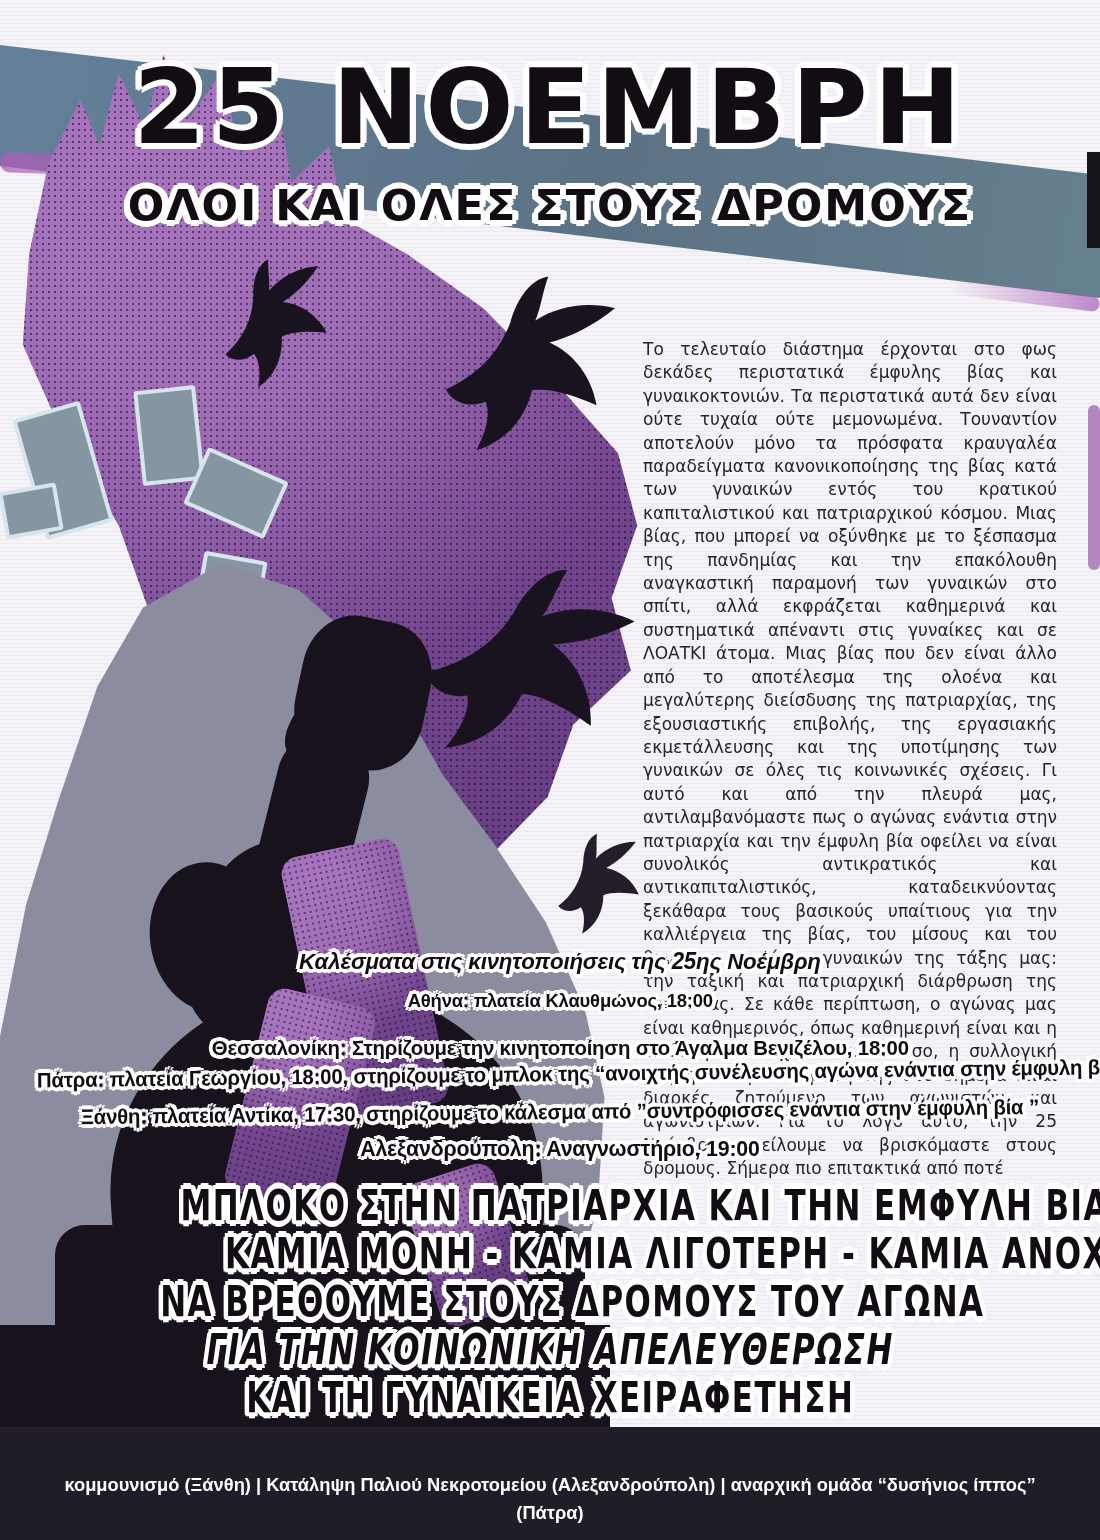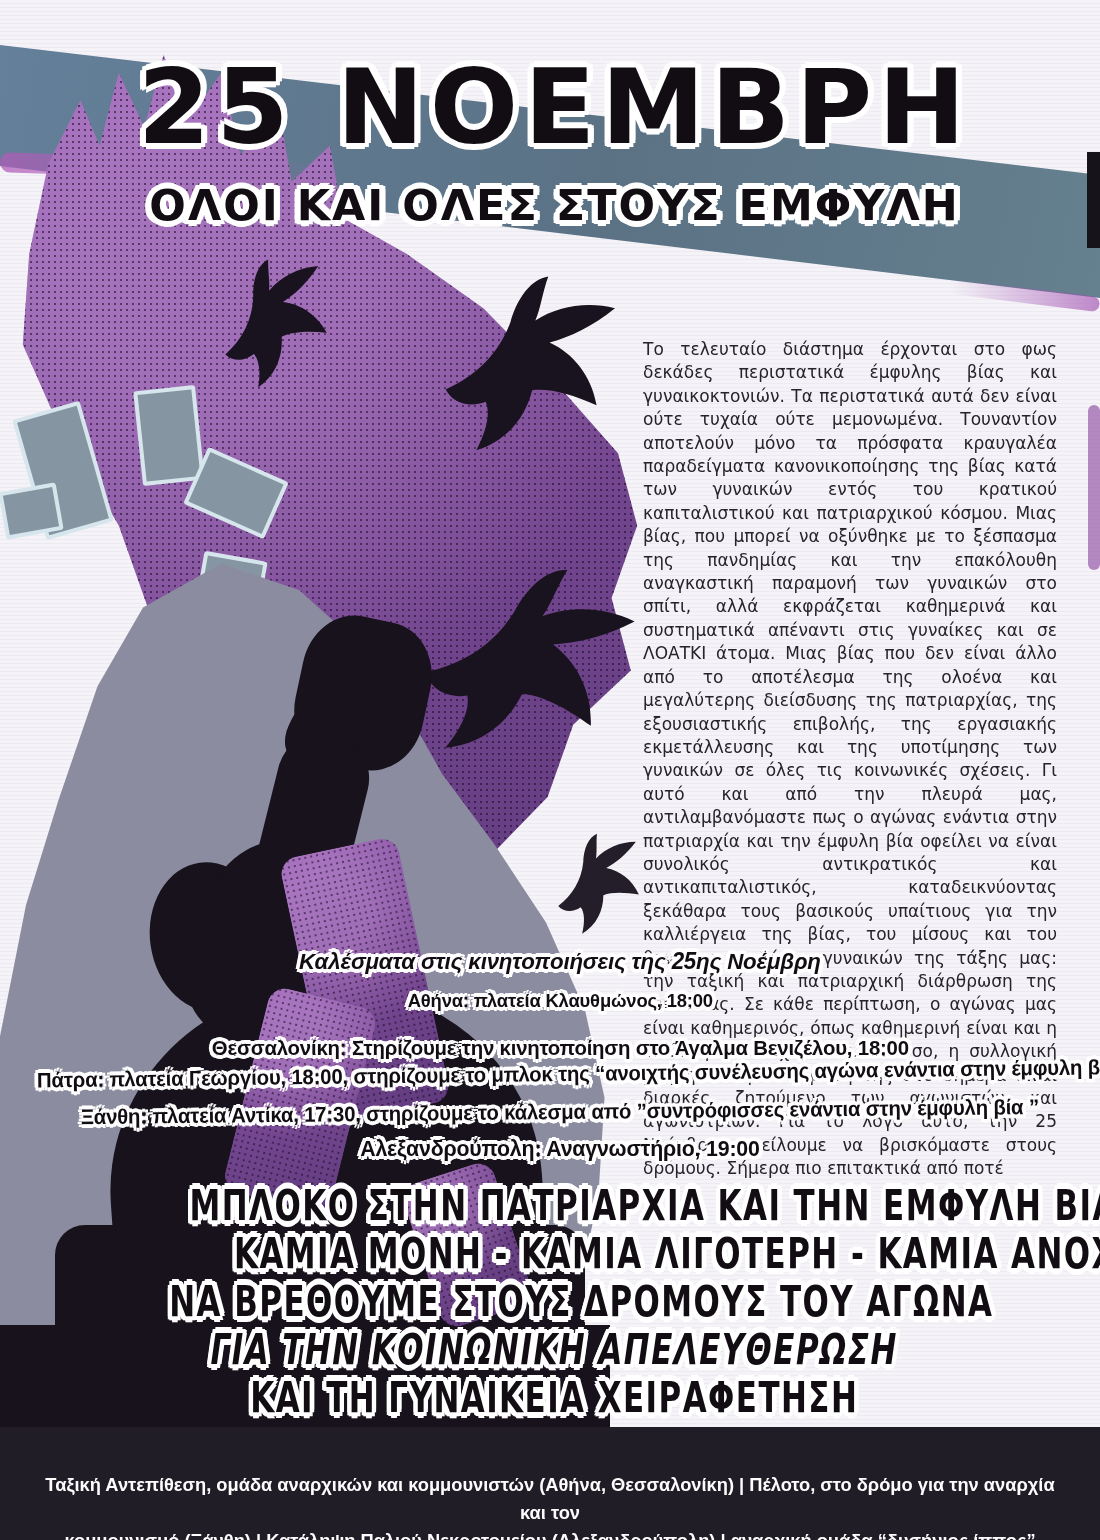--- a/index.html
+++ b/index.html
@@ -78,21 +78,20 @@
   .outl{
     color:#120d12;
     text-shadow:0 0 3px #fff,-4px 0 0 #fff,4px 0 0 #fff,0 -4px 0 #fff,0 4px 0 #fff,
       -3px -3px 0 #fff,3px -3px 0 #fff,-3px 3px 0 #fff,3px 3px 0 #fff;
   }
   .outl-big{
     color:#120d12;
     text-shadow:0 0 4px #fff,-6px 0 0 #fff,6px 0 0 #fff,0 -6px 0 #fff,0 6px 0 #fff,
       -4px -4px 0 #fff,4px -4px 0 #fff,-4px 4px 0 #fff,4px 4px 0 #fff,
       -6px 3px 0 #fff,6px -3px 0 #fff;
-    padding-left:9px;
   }
   .title{top:50px;font-size:104px;font-weight:800;letter-spacing:6px;line-height:1.1;}
   .subtitle{top:180px;font-size:43px;font-weight:800;letter-spacing:2px;}
   .body-copy{
     left:643px;top:338px;width:414px;
     font-size:17px;line-height:23.4px;text-align:justify;color:#26242a;
   }
   .calls{left:20px;right:0;top:0;}
   .call{position:absolute;left:0;right:0;text-align:center;
     font-family:"Liberation Sans","DejaVu Sans",sans-serif;font-weight:bold;
@@ -169,21 +168,21 @@
     <div class="abs ink lowest"></div>
   </div>
   <div class="abs patch patch1 ptex"></div>
   <div class="abs patch patch2 ptex"></div>
   <div class="abs patch patch3 ptex"></div>
 
   <div class="abs ctr title outl-big">
     <span class="nowrap">25 ΝΟΕΜΒΡΗ</span>
   </div>
   <div class="abs ctr subtitle outl-big">
-    <span class="nowrap">ΟΛΟΙ ΚΑΙ ΟΛΕΣ ΣΤΟΥΣ ΕΜΦΥΛΗ</span>
+    <span class="nowrap">ΟΛΟΙ ΚΑΙ ΟΛΕΣ ΣΤΟΥΣ ΔΡΟΜΟΥΣ</span>
   </div>
 
   <div class="abs body-copy">Το τελευταίο διάστημα έρχονται στο φως δεκάδες περιστατικά έμφυλης βίας και γυναικοκτονιών. Τα περιστατικά αυτά δεν είναι ούτε τυχαία ούτε μεμονωμένα. Τουναντίον αποτελούν μόνο τα πρόσφατα κραυγαλέα παραδείγματα κανονικοποίησης της βίας κατά των γυναικών εντός του κρατικού καπιταλιστικού και πατριαρχικού κόσμου. Μιας βίας, που μπορεί να οξύνθηκε με το ξέσπασμα της πανδημίας και την επακόλουθη αναγκαστική παραμονή των γυναικών στο σπίτι, αλλά εκφράζεται καθημερινά και συστηματικά απέναντι στις γυναίκες και σε ΛΟΑΤΚΙ άτομα. Μιας βίας που δεν είναι άλλο από το αποτέλεσμα της ολοένα και μεγαλύτερης διείσδυσης της πατριαρχίας, της εξουσιαστικής επιβολής, της εργασιακής εκμετάλλευσης και της υποτίμησης των γυναικών σε όλες τις κοινωνικές σχέσεις. Γι αυτό και από την πλευρά μας, αντιλαμβανόμαστε πως ο αγώνας ενάντια στην πατριαρχία και την έμφυλη βία οφείλει να είναι συνολικός αντικρατικός και αντικαπιταλιστικός, καταδεικνύοντας ξεκάθαρα τους βασικούς υπαίτιους για την καλλιέργεια της βίας, του μίσους και του θανάτου σε βάρος γυναικών της τάξης μας: την ταξική και πατριαρχική διάρθρωση της κοινωνίας. Σε κάθε περίπτωση, ο αγώνας μας είναι καθημερινός, όπως καθημερινή είναι και η επίθεση που δεχόμαστε. Ωστόσο, η συλλογική μνήμη και η διατήρησή της στο σήμερα είναι διαρκές ζητούμενο των αγωνιστών και αγωνιστριών. Για το λόγο αυτό, την 25 Νοέμβρη, οφείλουμε να βρισκόμαστε στους δρόμους. Σήμερα πιο επιτακτικά από ποτέ</div>
 
   <div class="abs calls">
     <div class="call c-head outl">
       <span class="nowrap">Καλέσματα στις κινητοποιήσεις της 25ης Νοέμβρη</span>
     </div>
     <div class="call c0 outl">
       <span class="nowrap">Αθήνα: πλατεία Κλαυθμώνος, 18:00</span>
@@ -215,18 +214,17 @@
     <div class="slogan s3 outl-big">
       <span class="nowrap">ΓΙΑ ΤΗΝ ΚΟΙΝΩΝΙΚΗ ΑΠΕΛΕΥΘΕΡΩΣΗ</span>
     </div>
     <div class="slogan s4 outl-big">
       <span class="nowrap">ΚΑΙ ΤΗ ΓΥΝΑΙΚΕΙΑ ΧΕΙΡΑΦΕΤΗΣΗ</span>
     </div>
   </div>
 
   <div class="abs footer">
     <div class="footer-text">
-      <div>Ταξική Αντεπίθεση, ομάδα αναρχικών και κομμουνιστών (Αθήνα, Θεσσαλονίκη) | Πέλοτο, στο δρόμο για την αναρχία και τον</div>
       <div>κομμουνισμό (Ξάνθη) | Κατάληψη Παλιού Νεκροτομείου (Αλεξανδρούπολη) | αναρχική ομάδα “δυσήνιος ίππος” (Πάτρα)</div>
     </div>
   </div>
 
 </div>
 
 </body></html>

